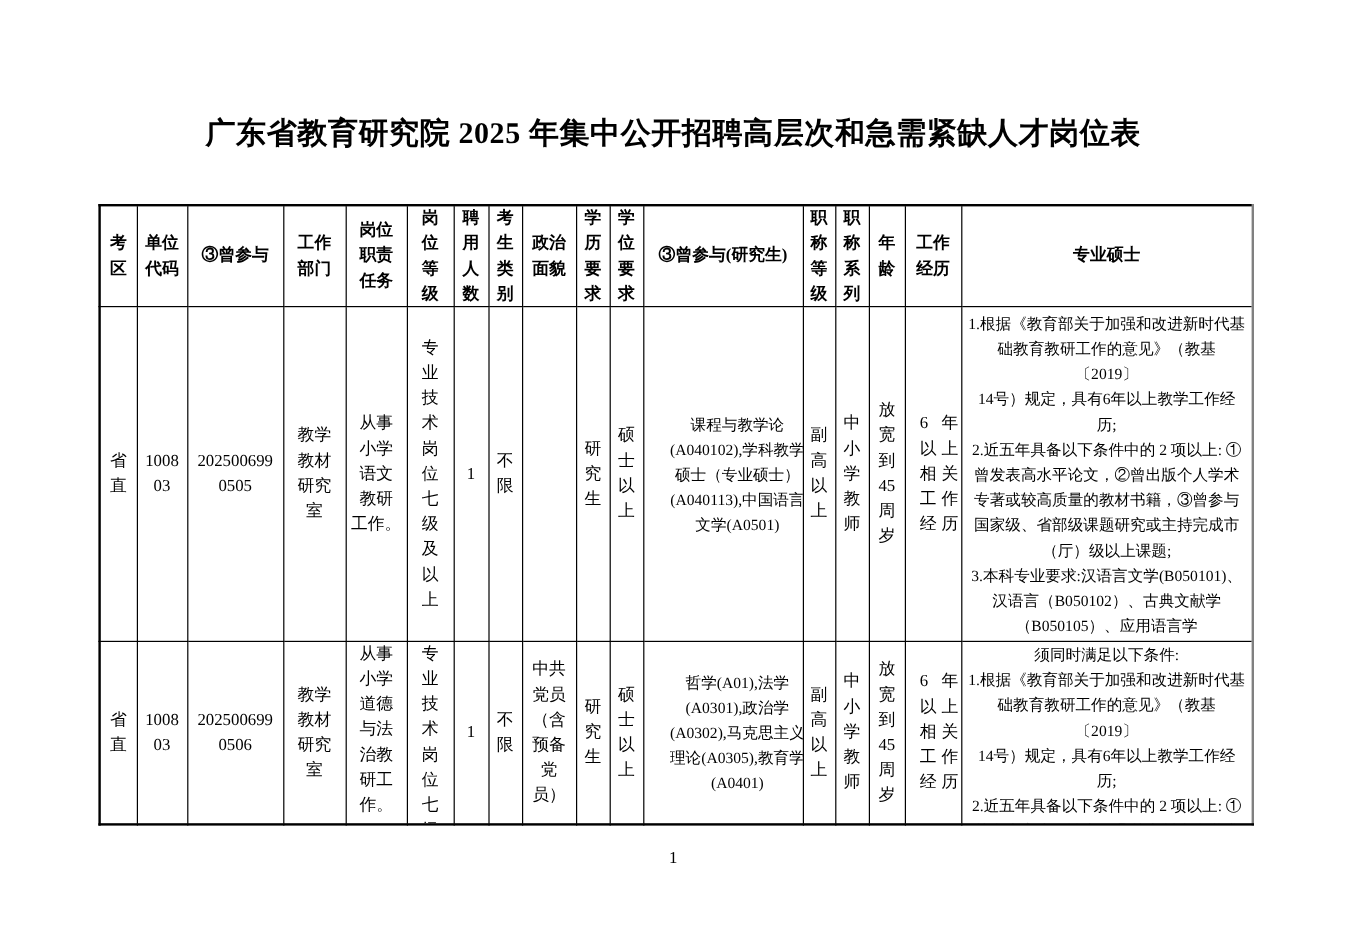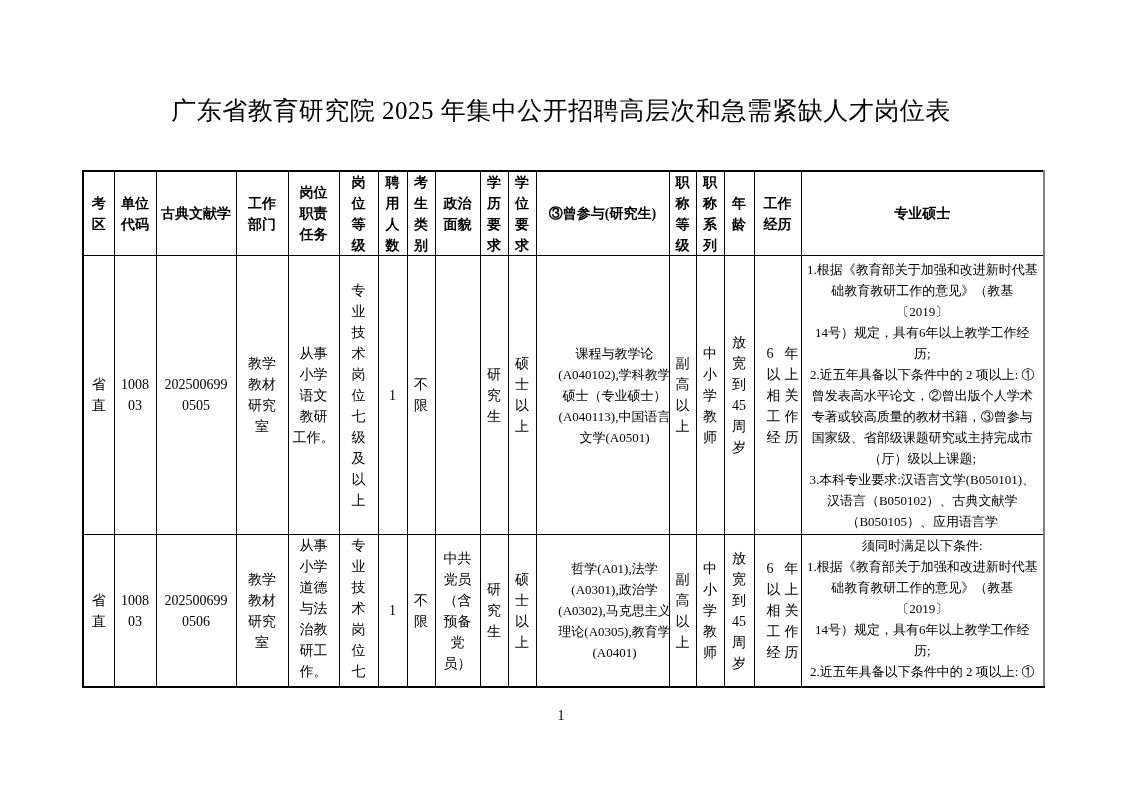--- a/index.html
+++ b/index.html
@@ -10,21 +10,21 @@
     font-family: "Liberation Serif", "DejaVu Serif", serif;
     color: #000;
     overflow: hidden;
   }
   .doc-title {
     position: absolute;
     left: 0; top: 94px;
     width: 1122px;
     text-align: center;
     font-size: 25px;
-    font-weight: normal;
+    font-weight: bold;
     letter-spacing: 0.5px;
     white-space: nowrap;
   }
   table.positions {
     position: absolute;
     left: 82px; top: 170px;
     width: 961px;
     border-collapse: collapse;
     table-layout: fixed;
     border: 2px solid #000;
@@ -102,21 +102,21 @@
           </div>
         </th>
       <th>
           <div class="cw">
             <div class="txt">单位
 代码</div>
           </div>
         </th>
       <th>
           <div class="cw">
-            <div class="txt">古典文献学</div>
+            <div class="txt">③曾参与</div>
           </div>
         </th>
       <th>
           <div class="cw">
             <div class="txt">工作
 部门</div>
           </div>
         </th>
       <th>
           <div class="cw">

